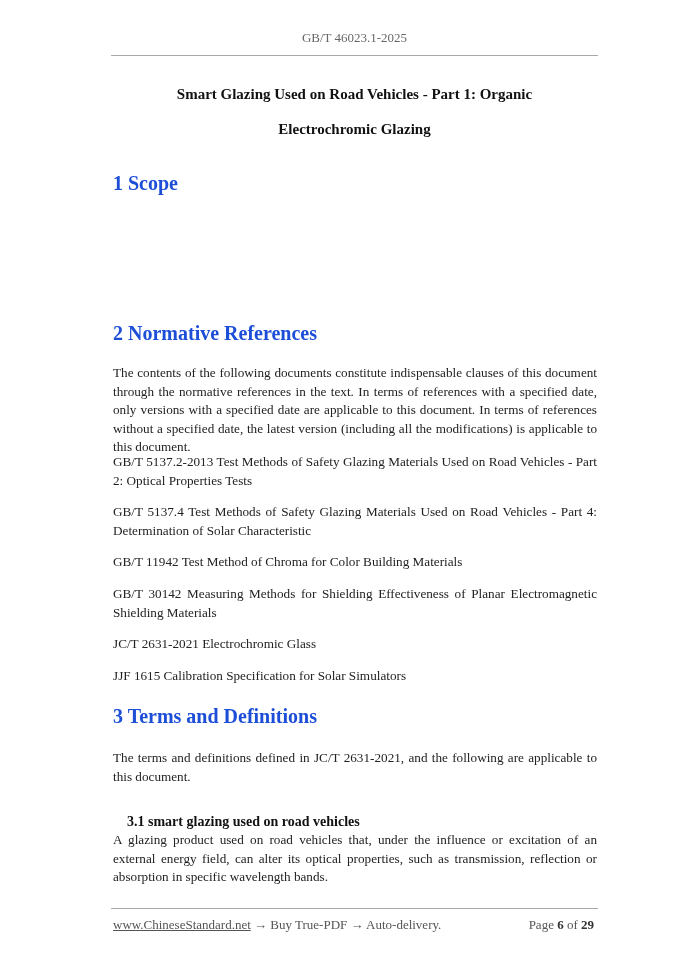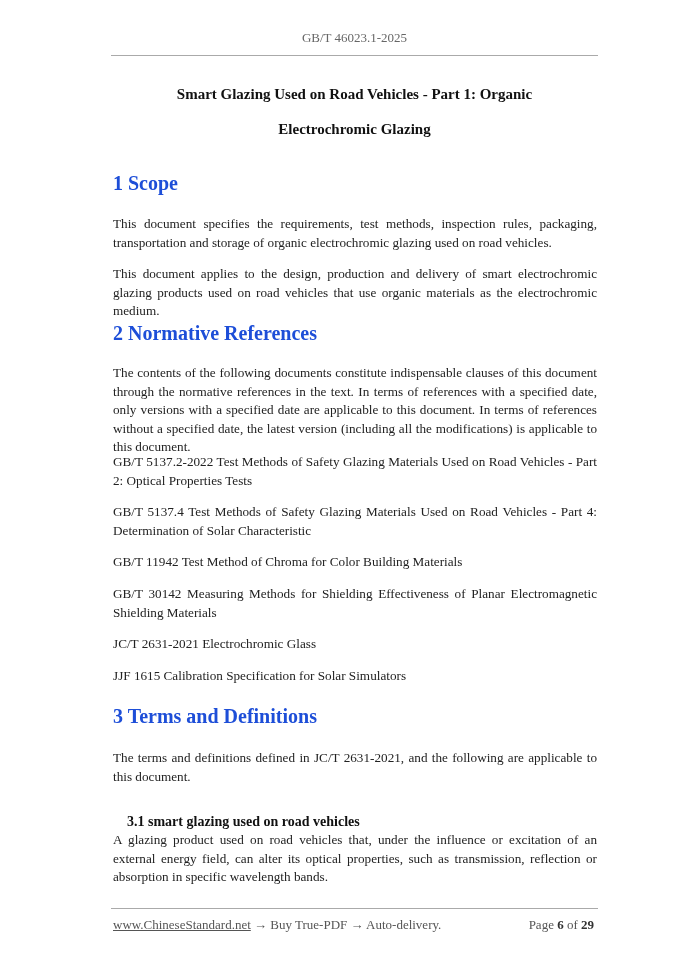--- a/index.html
+++ b/index.html
@@ -25,26 +25,24 @@
 
 <div class="page">
 
   <div class="running-header">GB/T 46023.1-2025</div>
   <div class="rule" style="top:55px;"></div>
 
   <div class="title" style="top:86px;">Smart Glazing Used on Road Vehicles - Part 1: Organic</div>
   <div class="title" style="top:121px;">Electrochromic Glazing</div>
 
   <h1 class="h1" style="top:172px;">1 Scope</h1>
-  <p class="para" style="top:215px;">This document specifies the requirements, test methods, inspection rules, packaging, transportation and storage of organic electrochromic glazing used on road vehicles.</p>
-  <p class="para" style="top:265px;">This document applies to the design, production and delivery of smart electrochromic glazing products used on road vehicles that use organic materials as the electrochromic medium.</p>
 
   <h1 class="h1" style="top:322px;">2 Normative References</h1>
   <p class="para" style="top:364px;">The contents of the following documents constitute indispensable clauses of this document through the normative references in the text. In terms of references with a specified date, only versions with a specified date are applicable to this document. In terms of references without a specified date, the latest version (including all the modifications) is applicable to this document.</p>
-  <p class="para" style="top:453px;">GB/T 5137.2-2022 Test Methods of Safety Glazing Materials Used on Road Vehicles - Part 2: Optical Properties Tests</p>
+  <p class="para" style="top:453px;">GB/T 5137.2-2013 Test Methods of Safety Glazing Materials Used on Road Vehicles - Part 2: Optical Properties Tests</p>
   <p class="para" style="top:503px;">GB/T 5137.4 Test Methods of Safety Glazing Materials Used on Road Vehicles - Part 4: Determination of Solar Characteristic</p>
   <p class="para" style="top:553px;">GB/T 11942 Test Method of Chroma for Color Building Materials</p>
   <p class="para" style="top:585px;">GB/T 30142 Measuring Methods for Shielding Effectiveness of Planar Electromagnetic Shielding Materials</p>
   <p class="para" style="top:635px;">JC/T 2631-2021 Electrochromic Glass</p>
   <p class="para" style="top:667px;">JJF 1615 Calibration Specification for Solar Simulators</p>
 
   <h1 class="h1" style="top:705px;">3 Terms and Definitions</h1>
   <p class="para" style="top:749px;">The terms and definitions defined in JC/T 2631-2021, and the following are applicable to this document.</p>
   <h2 class="h2" style="top:800px;">3.1 smart glazing used on road vehicles</h2>
   <p class="para" style="top:831px;">A glazing product used on road vehicles that, under the influence or excitation of an external energy field, can alter its optical properties, such as transmission, reflection or absorption in specific wavelength bands.</p>

